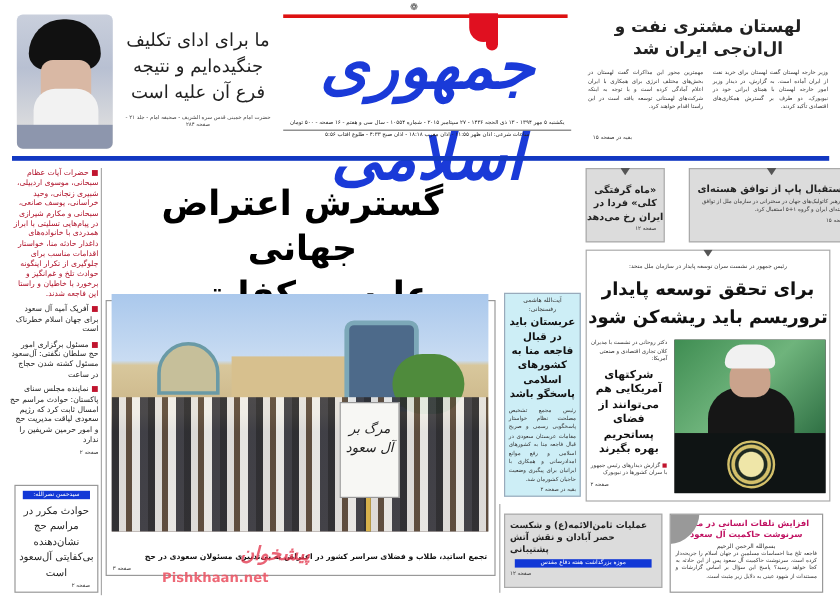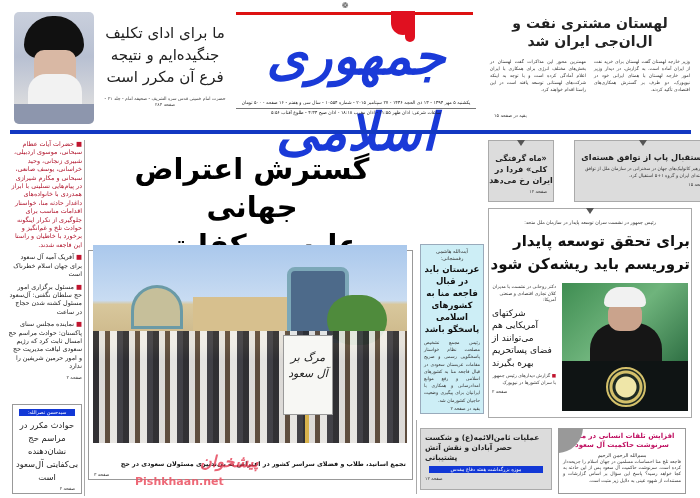--- a/index.html
+++ b/index.html
@@ -76,24 +76,24 @@
   .box-eclipse .ref { font-size: 4.5px; color:#333; margin: 3px 6px 0 0; }
   .box-nuclear { left: 574px; top: 140px; width: 138px; height: 62px; background:#dcdcdc; border: 0.8px solid #aaa; padding: 6px 5px; }
   .box-nuclear .t { font-size: 8.2px; font-weight: bold; line-height: 12px; text-align:center; color:#222; margin-top: 4px; }
   .box-nuclear .d { font-size: 4.6px; line-height: 6.5px; color:#333; text-align: right; margin-top: 3px; }
   .box-nuclear .ref { font-size: 4.5px; color:#333; margin-top: 3px; }
   .notch { position:absolute; top:-1px; left:50%; width:8px; height:6px; margin-left:-4px; background:#555; clip-path: polygon(0 0,100% 0,50% 100%); }
 
   
   .story-box { left: 488px; top: 208px; width: 204px; height: 210px; border: 0.8px solid #aaa; background:#fff; }
   .story-kicker { left: 490px; top: 220px; width: 200px; font-size: 4.8px; text-align: center; color:#333; }
-  .story-head { left: 490px; top: 230px; width: 200px; font-size: 15px; font-weight: bold; line-height: 23px; color:#111; }
+  .story-head { left: 490px; top: 230px; width: 200px; font-size: 15px; font-weight: bold; line-height: 23px; text-align: center; color:#111; }
   .story-side { left: 492px; top: 284px; width: 64px; }
   .story-side .k { font-size: 4.6px; line-height: 6.5px; color:#333; text-align:right; }
-  .story-side .h { font-size: 9px; font-weight: normal; line-height: 12.5px; color:#111; text-align:left; margin-top: 3px; }
+  .story-side .h { font-size: 9px; font-weight: bold; line-height: 12.5px; color:#111; text-align:center; margin-top: 3px; }
   .story-side .s { font-size: 4.6px; line-height: 6.5px; color:#333; text-align:right; margin-top: 4px; }
   .story-side .ref { font-size: 4.5px; color:#333; margin-top: 3px; text-align: left; }
   .un-photo { left: 562px; top: 283px; width: 126px; height: 128px; overflow:hidden; background:#1a1a1a; }
   .un-green { position:absolute; left:0; top:0; width:126px; height:78px; background: linear-gradient(135deg,#3f8d52,#6fb47c 50%,#2f7044); }
   .un-rob { position:absolute; left:28px; top:40px; width:72px; height:46px; background:#161616; border-radius: 26px 26px 0 0; }
   .un-face { position:absolute; left:46px; top:18px; width:34px; height:30px; background:#caa38c; border-radius: 12px; }
   .un-turban { position:absolute; left:42px; top:4px; width:42px; height:20px; background:#f1f1f1; border-radius: 20px 20px 6px 6px; }
   .un-desk { position:absolute; left:0; top:78px; width:126px; height:50px; background:#0f1414; }
   .un-emblem { position:absolute; left:44px; top:84px; width:40px; height:40px; border-radius: 50%; border: 2px solid #d4c06a; background: radial-gradient(circle,#efe6a8 0 10px,#1e2a22 11px 13px,#d4c06a 14px 16px,#1e2a22 17px); }
 
@@ -114,21 +114,21 @@
 
 <div class="abs portrait">
   <div class="turban"></div>
   <div class="face"></div>
   <div class="beard"></div>
   <div class="robe"></div>
 </div>
 <div class="abs quote-text">
   <div>ما برای ادای تکلیف</div>
   <div>جنگیده‌ایم و نتیجه</div>
-  <div>فرع آن مکرر است</div>
+  <div>فرع آن علیه است</div>
 </div>
 <div class="abs quote-cite">حضرت امام خمینی قدس سره الشریف - صحیفه امام - جلد ۲۱ - صفحه ۲۸۴</div>
 
 <div class="abs logo-mark">❁</div>
 <div class="abs logo-rule"></div>
 <div class="abs logo-drip"></div>
 <div class="abs logo-drip2"></div>
 <div class="abs logo">جمهوری اسلامی</div>
 <div class="abs date-line">یکشنبه ۵ مهر ۱۳۹۴ - ۱۳ ذی الحجه ۱۴۳۶ - ۲۷ سپتامبر ۲۰۱۵ - شماره ۱۰۵۵۴ - سال سی و هفتم - ۱۶ صفحه - ۵۰۰ تومان</div>
 <div class="abs times-line">ساعات شرعی: اذان ظهر ۱۱:۵۵ - اذان مغرب ۱۸:۱۸ - اذان صبح ۴:۳۳ - طلوع آفتاب ۵:۵۶</div>

